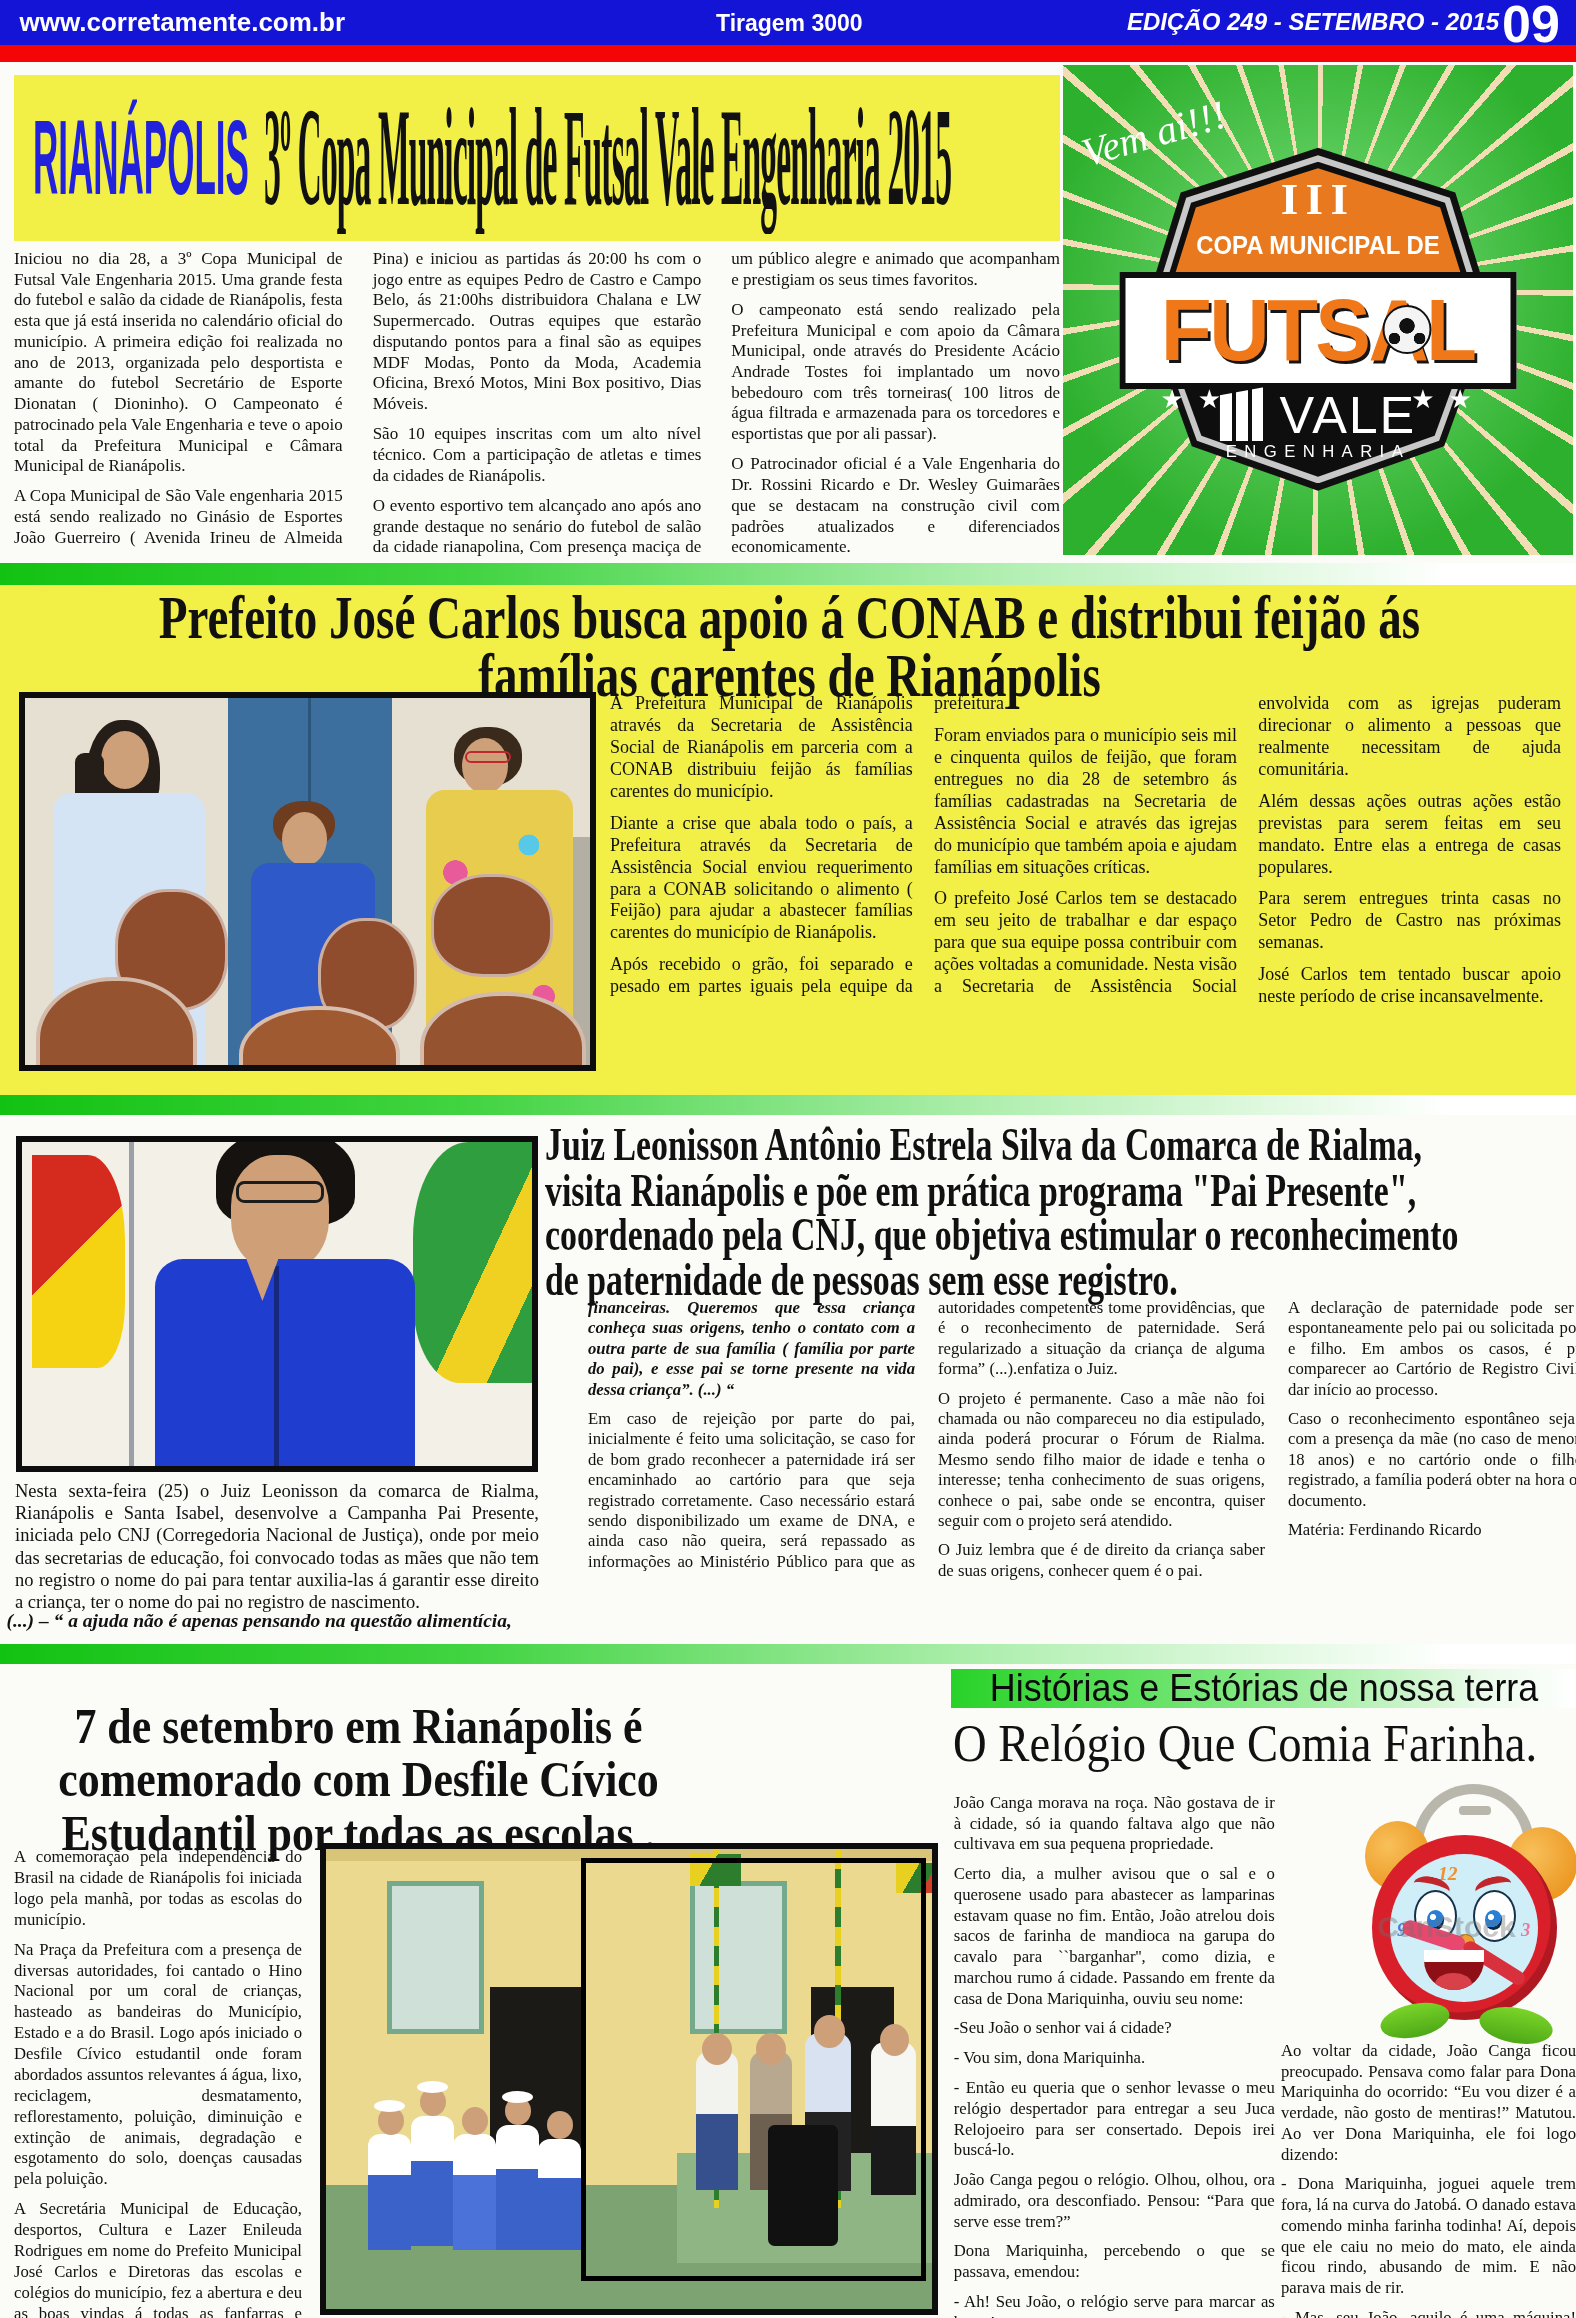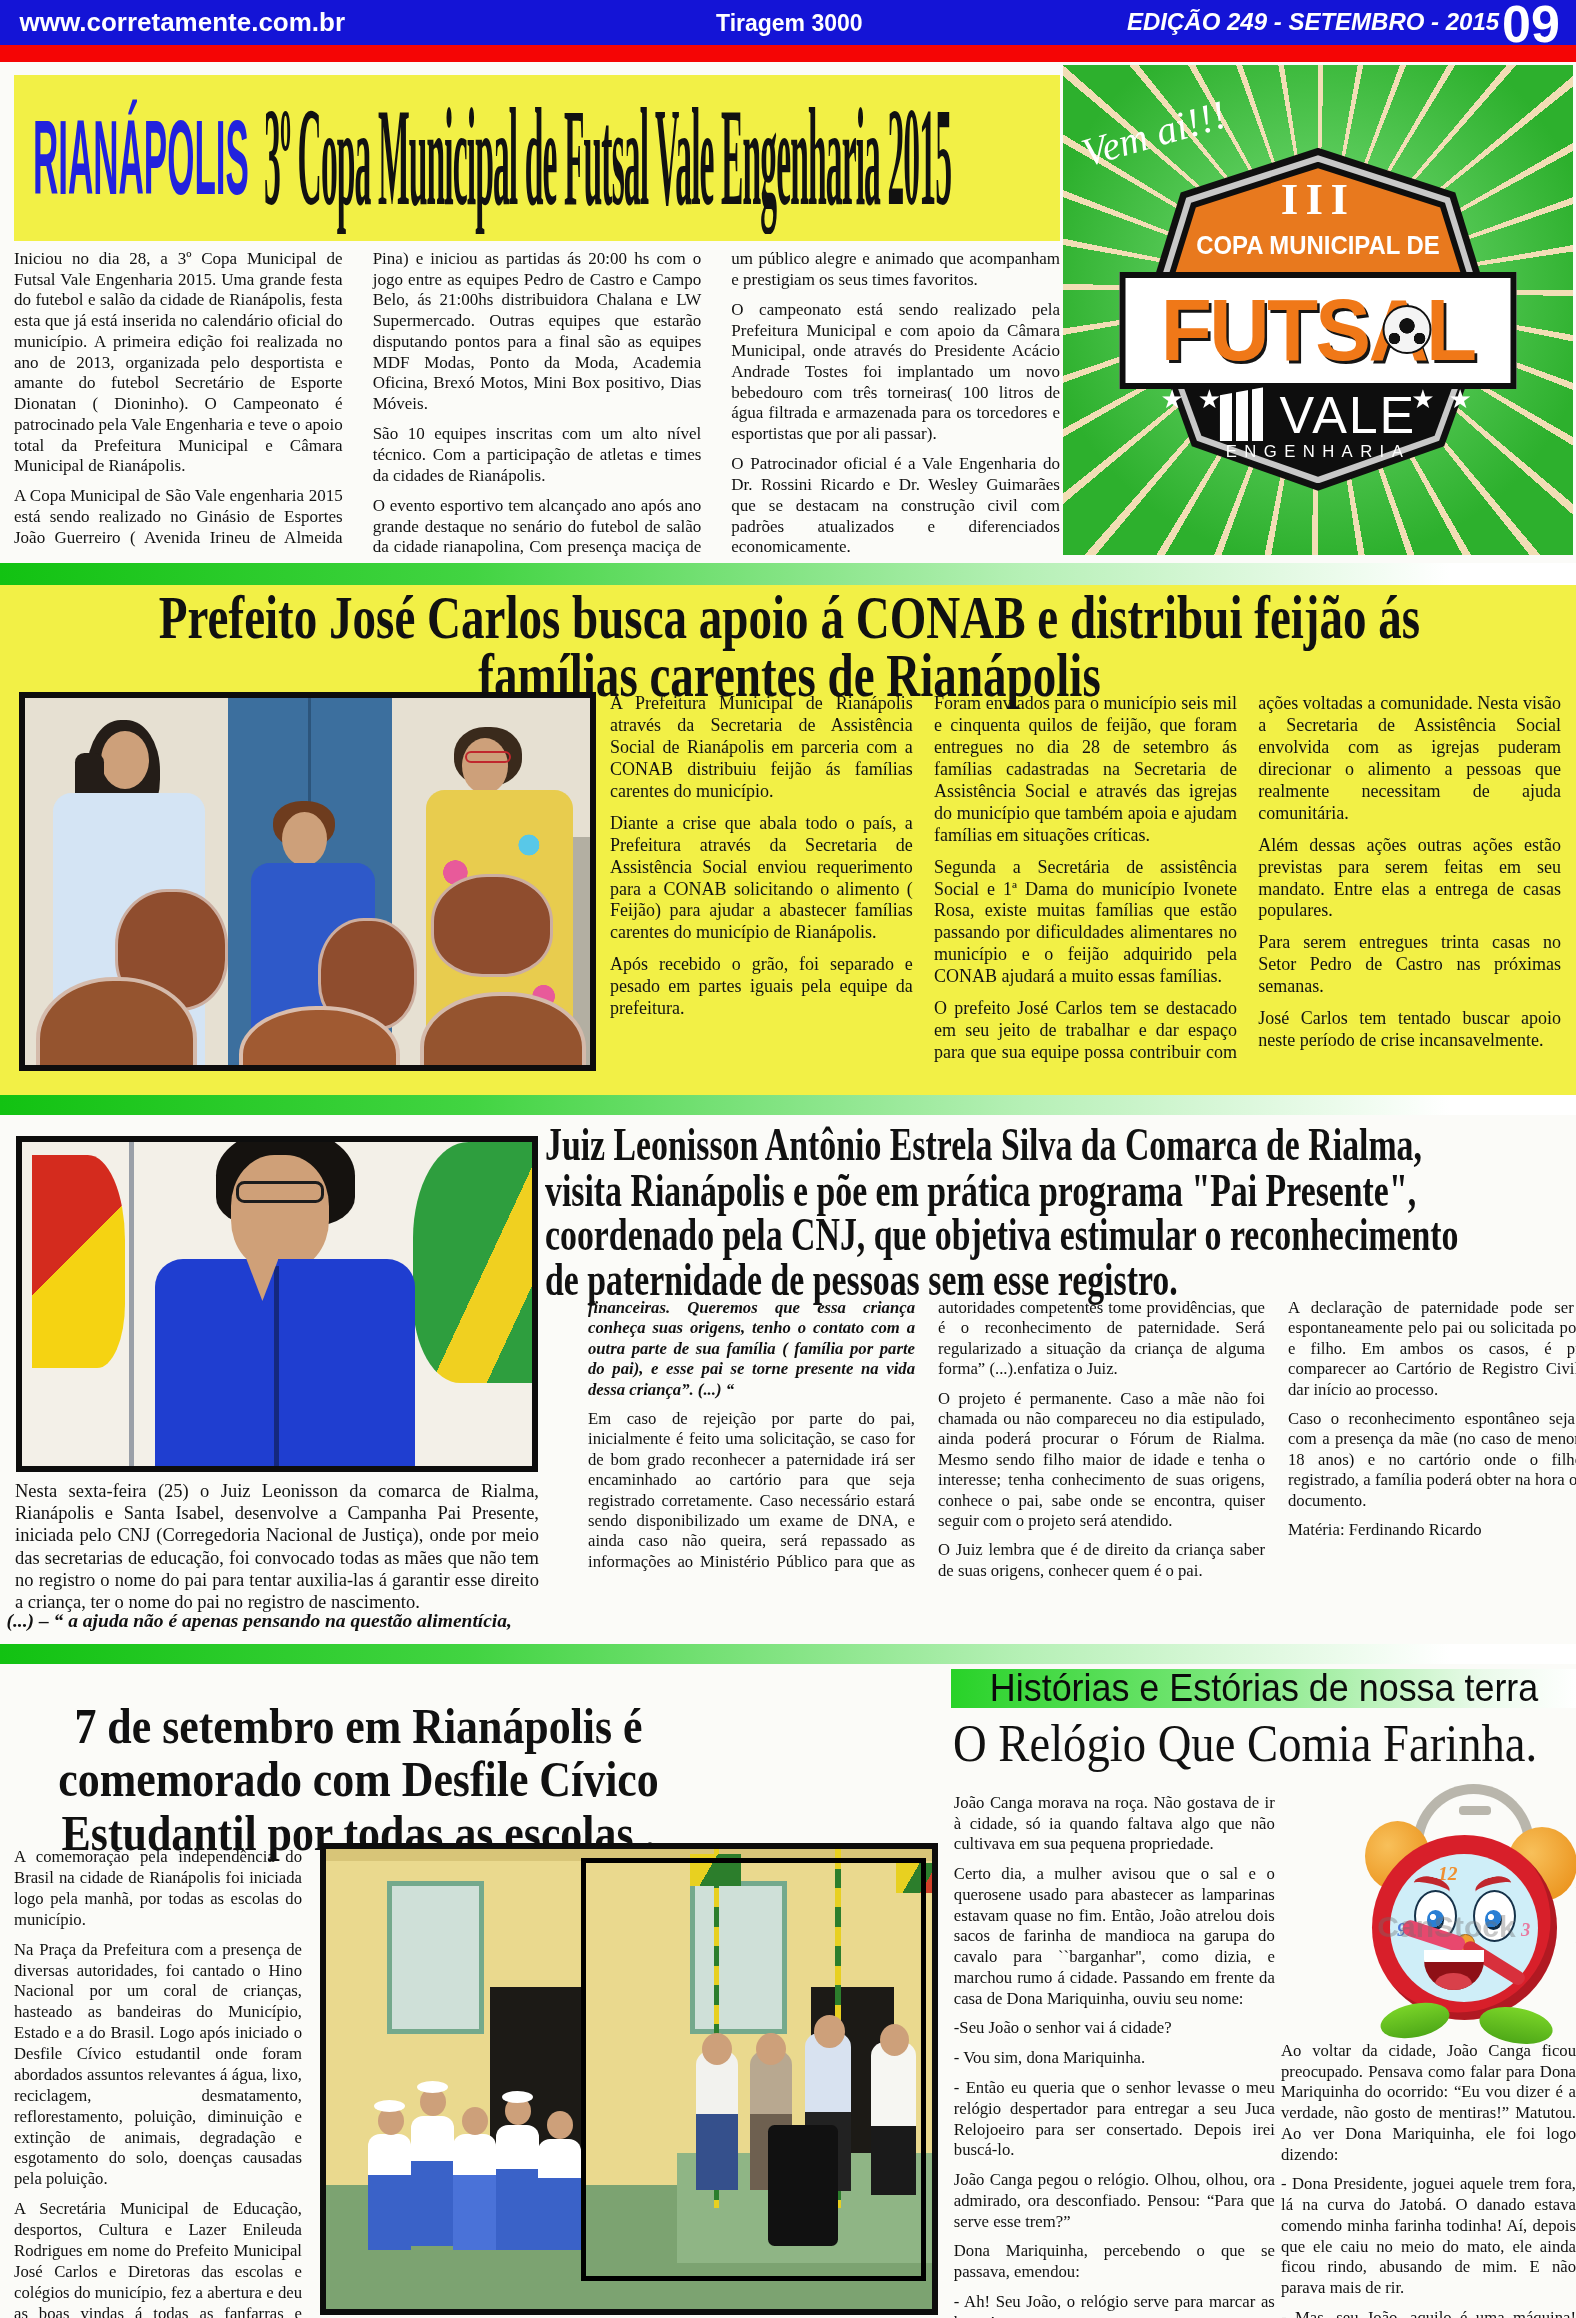--- a/index.html
+++ b/index.html
@@ -200,21 +200,20 @@
       <div class="abs" style="left:2%;top:76%;width:153px;height:121px;background:#95542f;border:4.6px solid rgba(255,255,255,.6);border-radius:48% 48% 20% 20%;"></div>
       <div class="abs" style="left:38%;top:84%;width:153px;height:93px;background:#a05a32;border:4.6px solid rgba(255,255,255,.6);border-radius:48% 48% 20% 20%;"></div>
       <div class="abs" style="left:70%;top:80%;width:158px;height:107px;background:#95542f;border:4.6px solid rgba(255,255,255,.6);border-radius:48% 48% 20% 20%;"></div>
     </div>
     <div class="a2-cols cols">
       <div class="plist">
           <p>A Prefeitura Municipal de Rianápolis através da Secretaria de Assistência Social de Rianápolis em parceria com a CONAB distribuiu feijão ás famílias carentes do município.</p>
           <p>Diante a crise que abala todo o país, a Prefeitura  através da Secretaria de Assistência Social enviou requerimento para a CONAB solicitando o alimento ( Feijão) para ajudar a abastecer famílias carentes do município de Rianápolis.</p>
           <p>Após recebido o grão, foi separado e pesado em partes iguais pela equipe da prefeitura.</p>
           <p>Foram enviados para o município seis mil e cinquenta quilos de feijão, que foram entregues no  dia 28 de setembro ás famílias cadastradas na Secretaria de Assistência Social e através das igrejas do município que também apoia e ajudam famílias em situações críticas.</p>
-          <p>Segunda a Secretária de assistência Social e 1ª Dama do município Ivonete Rosa, existe muitas famílias que estão passando por dificuldades alimentares no município e o feijão adquirido pela CONAB ajudará a muito essas famílias.</p>
           <p>O prefeito José Carlos  tem se destacado em seu jeito de trabalhar e dar espaço para que sua equipe possa contribuir com ações voltadas a comunidade. Nesta visão a Secretaria de Assistência Social envolvida com as igrejas puderam direcionar o alimento a pessoas que realmente necessitam de ajuda comunitária.</p>
           <p>Além dessas ações outras ações estão previstas para serem feitas em seu mandato. Entre elas a entrega de casas populares.</p>
           <p>Para serem entregues trinta casas no Setor Pedro de Castro nas próximas semanas.</p>
           <p>José Carlos tem tentado buscar apoio neste período de crise incansavelmente.</p>
         </div>
     </div>
   </div>
 
   <div class="gsep" style="top:1095px;height:20.4px;"></div>
 
@@ -361,21 +360,21 @@
             <div class="abs" style="left:11px;top:23px;width:37px;height:23px;background:#d8404a;border-radius:50% 50% 0 0;"></div>
           </div>
           <div class="abs" style="left:12px;top:228px;width:70px;height:33px;background:linear-gradient(#7ad428,#4ea818);border-radius:50%;transform:rotate(-12deg);"></div>
           <div class="abs" style="left:111px;top:232px;width:74px;height:35px;background:linear-gradient(#7ad428,#4ea818);border-radius:50%;transform:rotate(10deg);"></div>
           <div class="abs" style="left:195px;top:111px;width:21.3px;height:56px;border-right:3.7px solid #c8c4ba;border-radius:0 50% 50% 0;"></div>
           <div class="wm">CanStock</div>
         </div>
         <div class="txt">
           <div class="plist">
               <p>Ao voltar da cidade, João Canga ficou preocupado. Pensava como falar para Dona Mariquinha do ocorrido: “Eu vou dizer é a verdade, não gosto de mentiras!” Matutou. Ao ver Dona Mariquinha, ele foi logo dizendo:</p>
-              <p>- Dona Presidente, joguei aquele trem fora, lá na curva do Jatobá. O danado estava comendo minha farinha todinha! Aí, depois que ele caiu no meio do mato, ele ainda ficou rindo, abusando de mim. E não parava mais de rir.</p>
+              <p>- Dona Mariquinha, joguei aquele trem fora, lá na curva do Jatobá. O danado estava comendo minha farinha todinha! Aí, depois que ele caiu no meio do mato, ele ainda ficou rindo, abusando de mim. E não parava mais de rir.</p>
               <p>- Mas, seu João, aquilo é uma máquina! Não come nem ri de ninguém. Certamente voltou a funcionar e disparou o alarme.</p>
             </div>
 
         </div>
       </div>
     </div>
   </div>
 
 </div>
 

